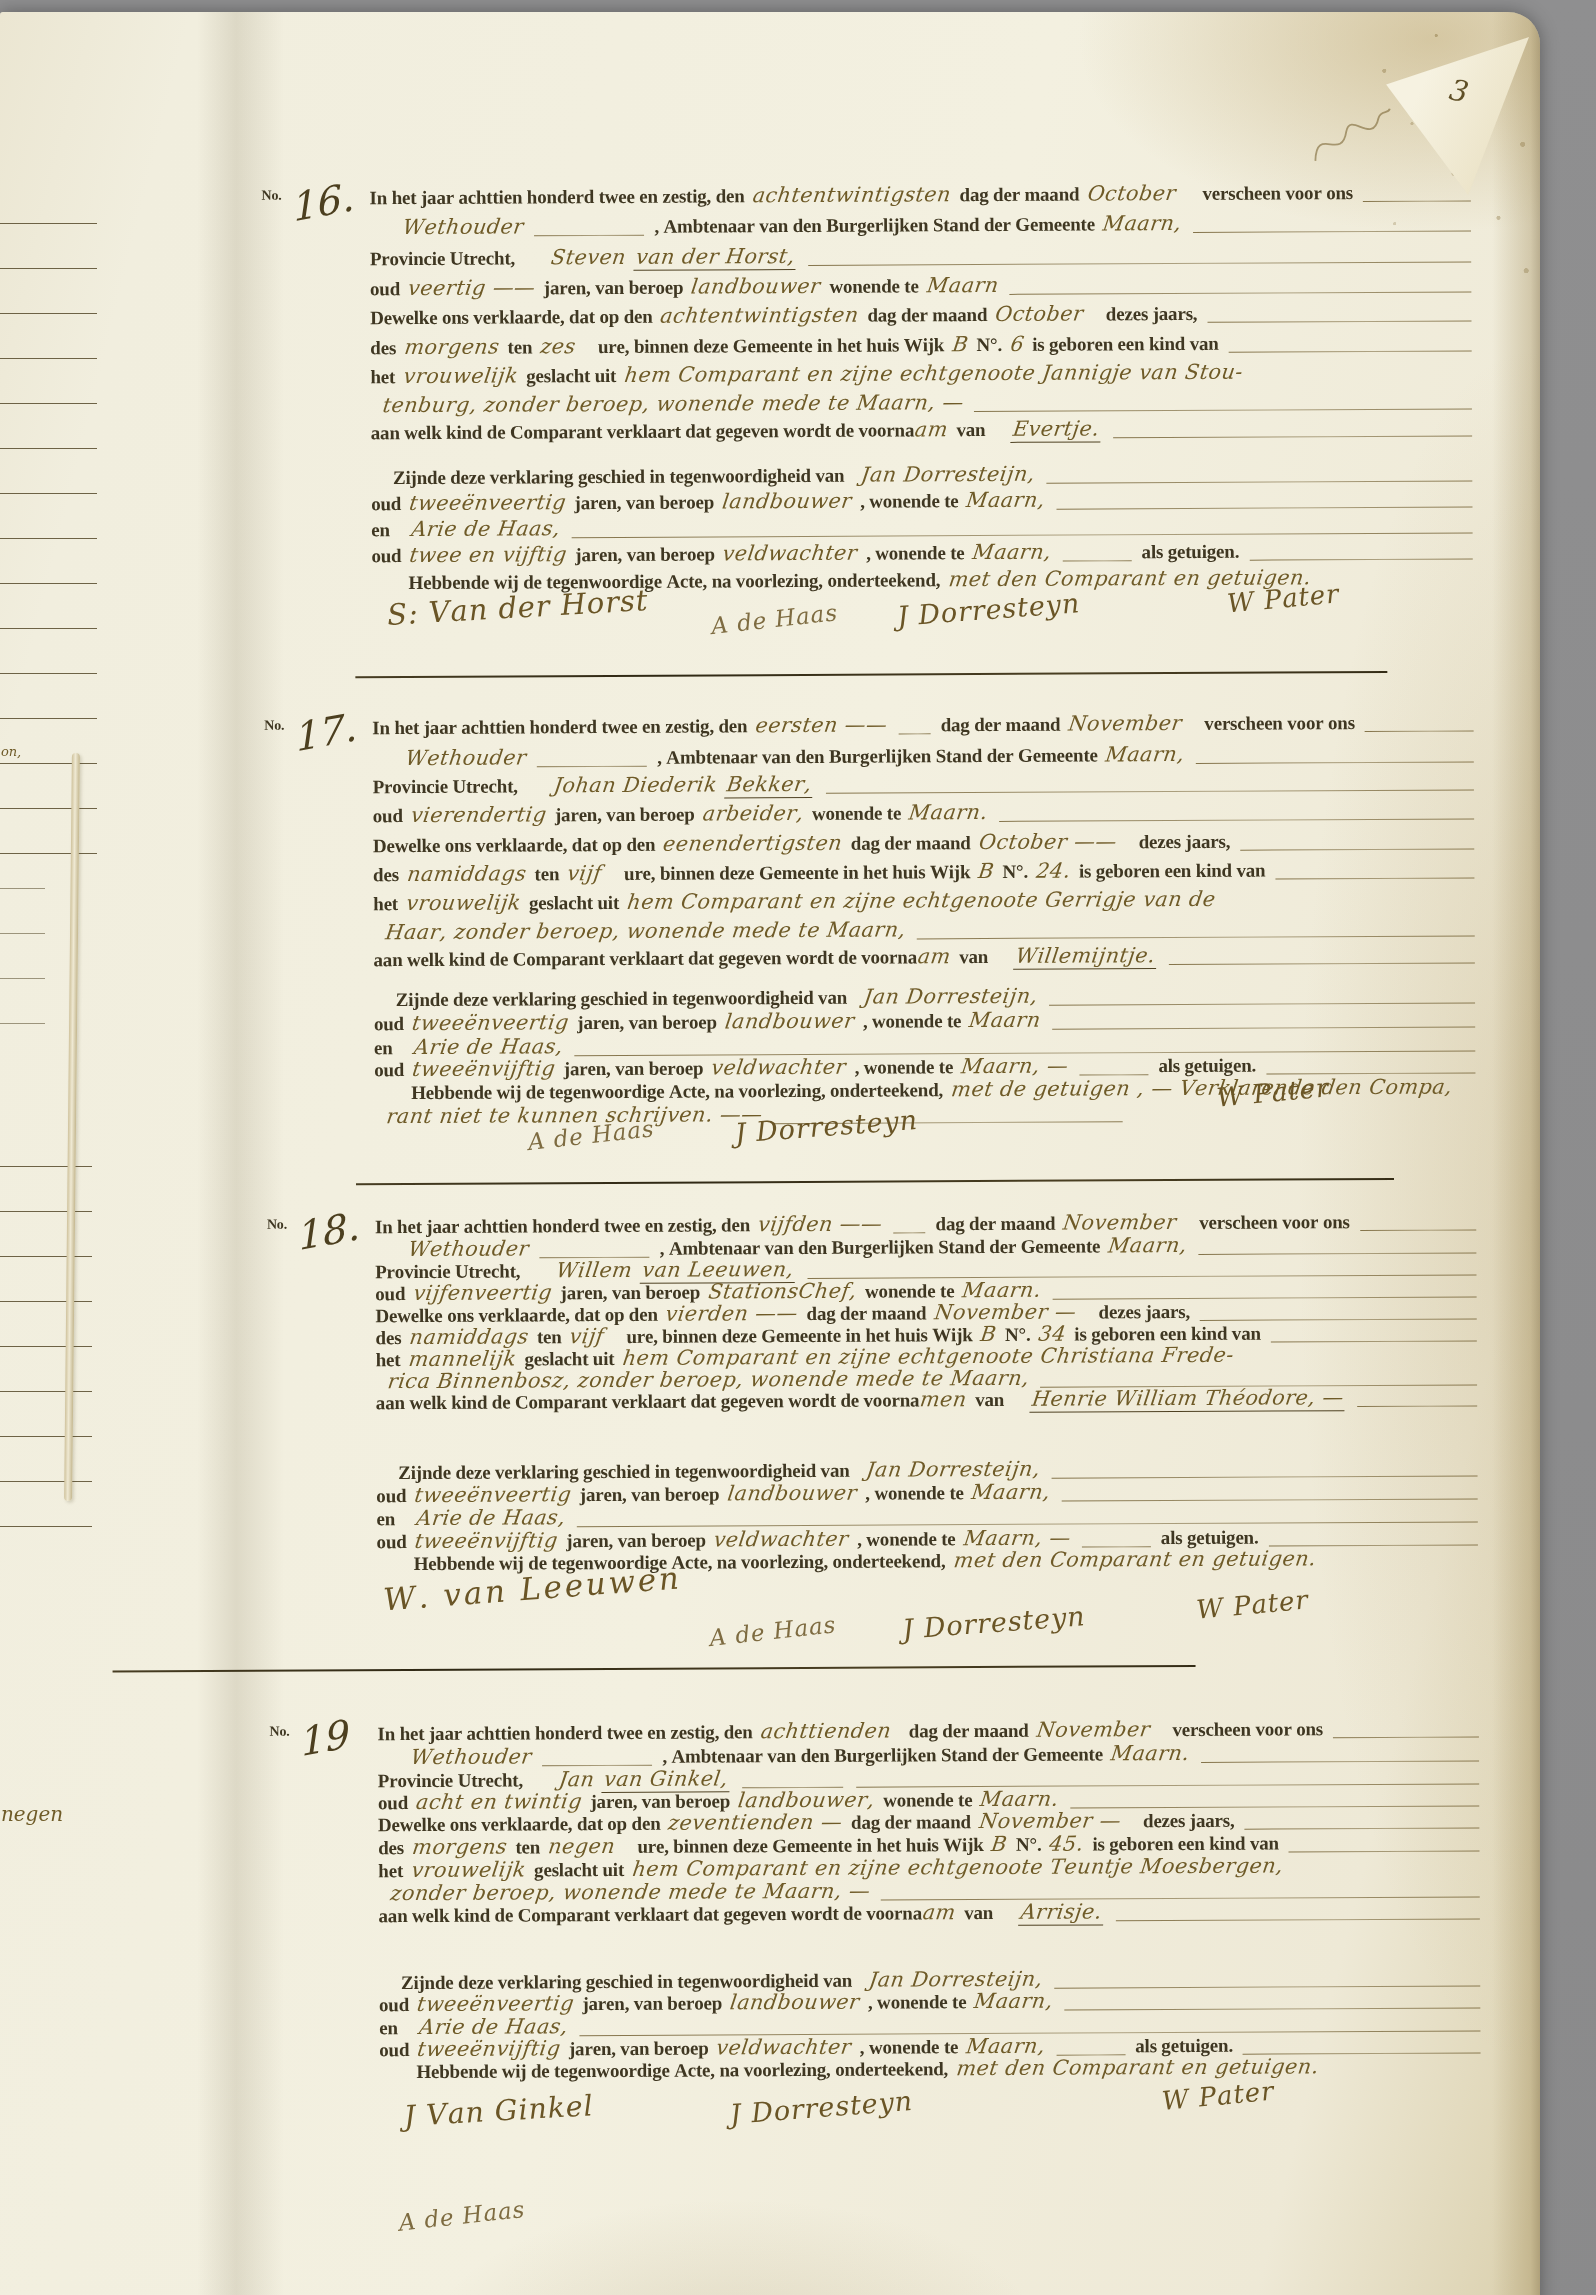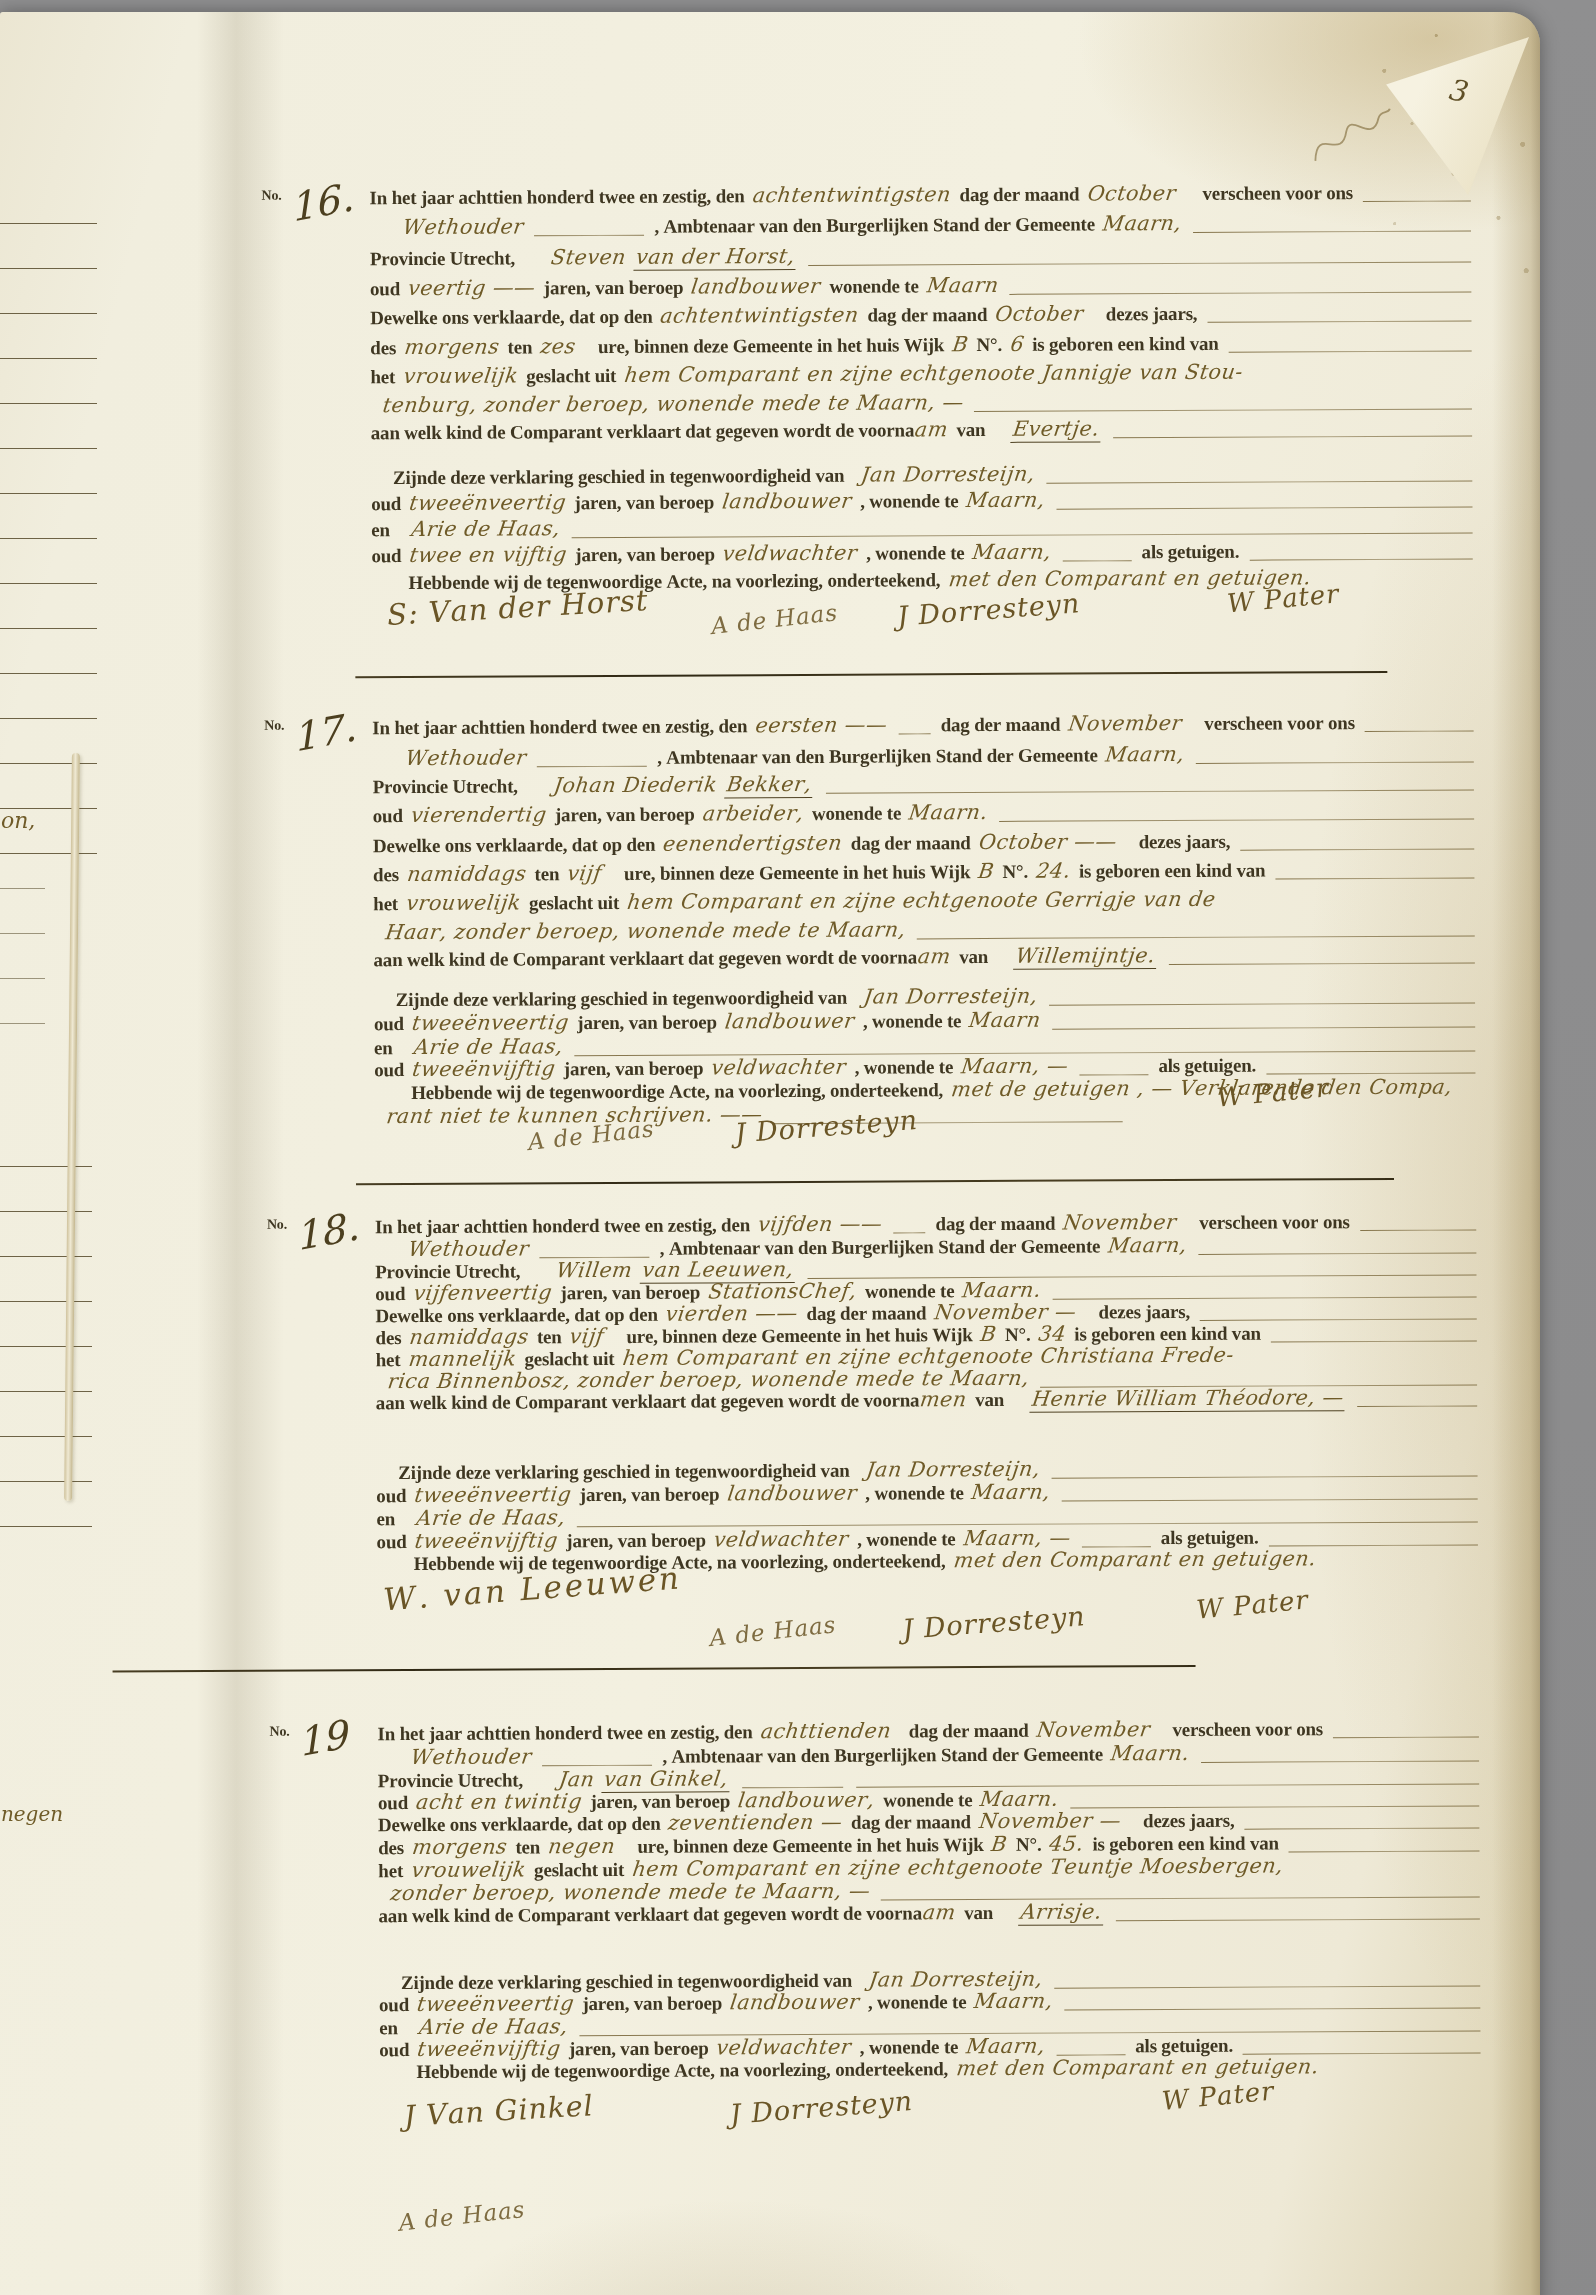--- a/index.html
+++ b/index.html
@@ -85,21 +85,21 @@
 <div id="scan">
   <div id="paper"></div>
   <div id="speckles"></div>
   <div id="rightcurl"></div>
   <div id="gutter"></div>
 
   <div class="stubs" style="left:0;top:223px;width:97px;height:647px"></div>
   <div class="stubs" style="left:0;top:888px;width:45px;height:179px;opacity:.55"></div>
   <div class="stubs" style="left:0;top:1166px;width:92px;height:367px"></div>
   <div id="cord"></div>
-  <span class="edge-frag" style="left:0.9px;top:808px;font-size:22px">on,</span>
+  <span class="edge-frag" style="left:0.9px;top:744px;font-size:13px">on,</span>
   <span class="edge-frag" style="left:0.9px;top:1802px;font-size:20px">negen</span>
 
   <div id="fold">
     <span class="fold-num">3</span>
   </div>
   <svg id="corner-scribble" width="96" height="60" viewBox="0 0 210 130">
     <path d="M12,92 C38,18 66,112 96,52 C118,12 142,98 172,46 C182,30 196,44 202,34" stroke="#7a6534" fill="none" stroke-width="4" opacity=".8"></path>
   </svg>
 
   <div id="content">

